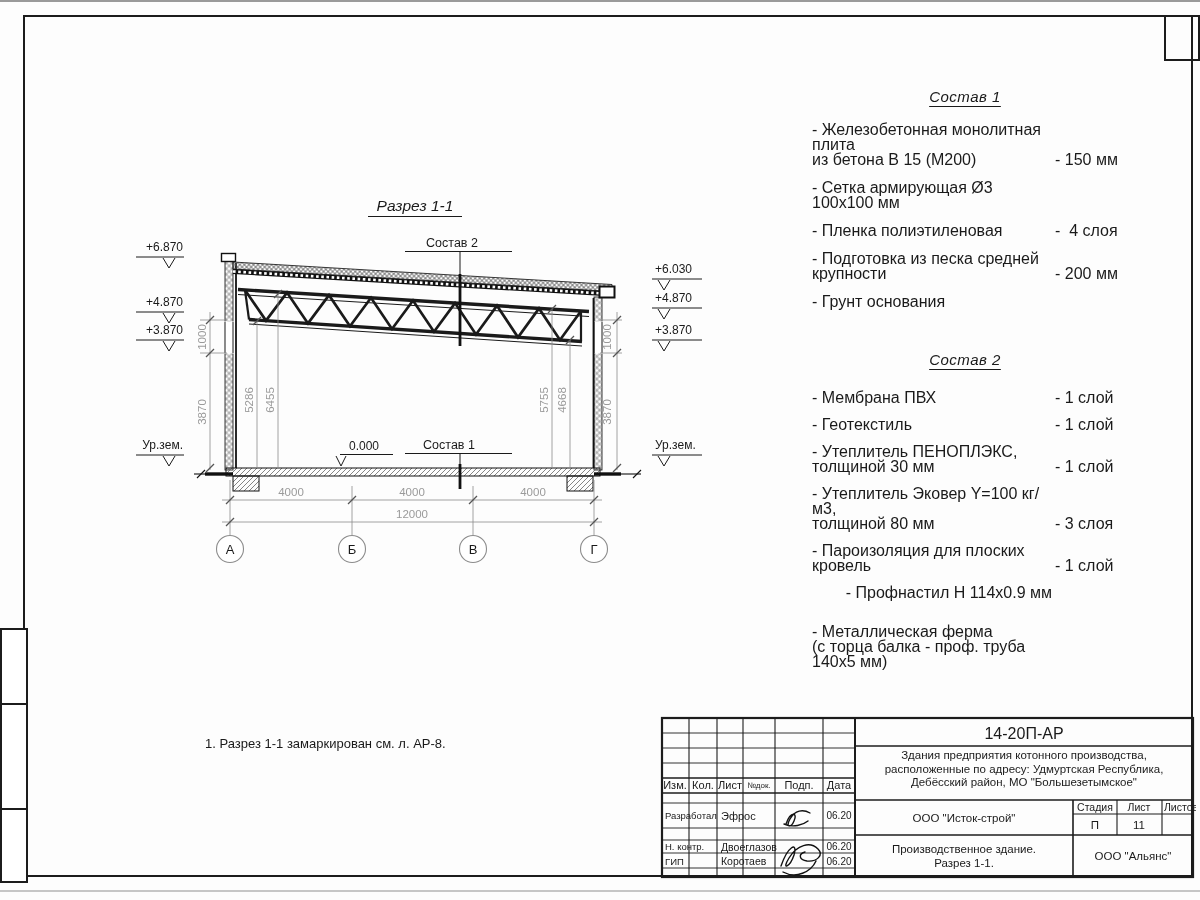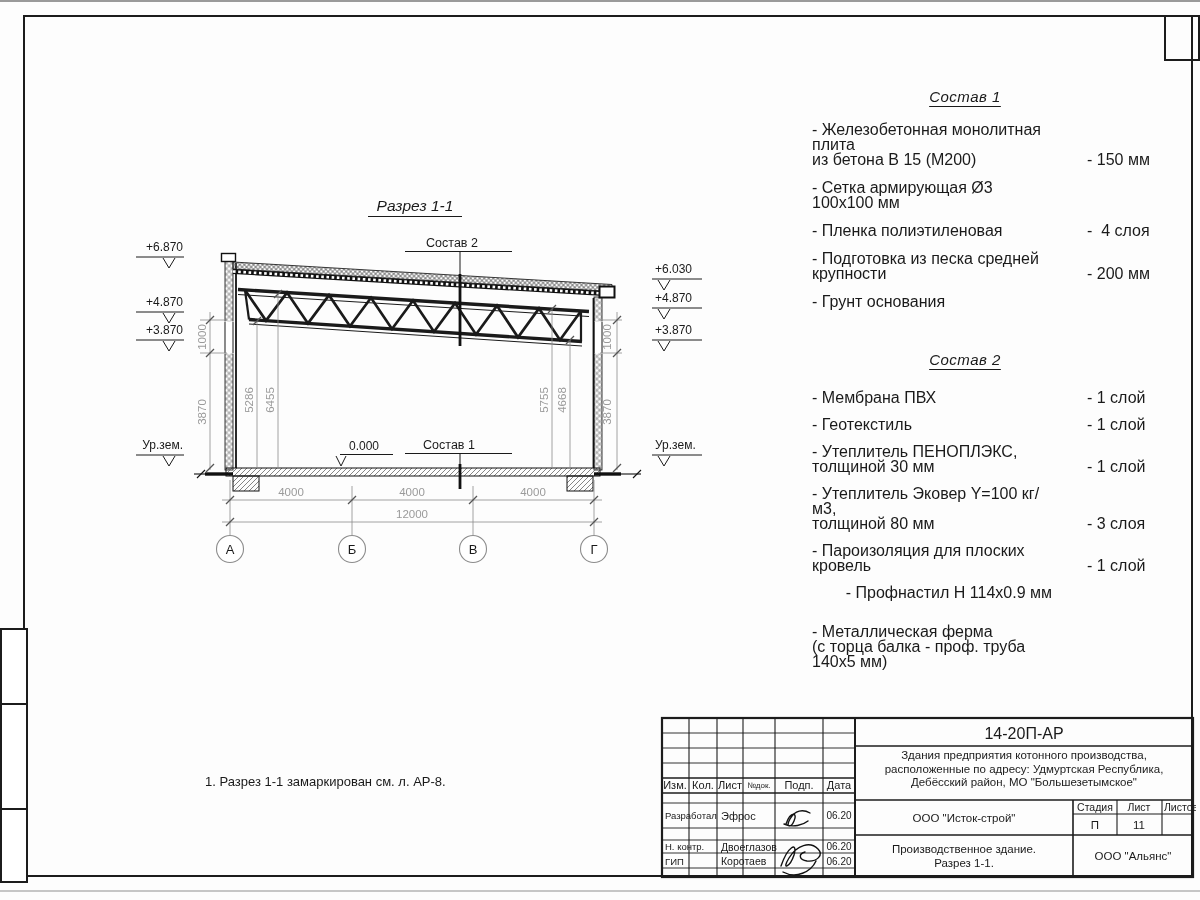--- a/index.html
+++ b/index.html
@@ -9,21 +9,21 @@
   .paper-top{left:0;top:0;width:1200px;height:2px;background:#9a9a9a;}
   .paper-bottom{left:0;top:890px;width:1200px;height:2px;background:#c6c6c6;}
   .frame{left:23px;top:15px;width:1166px;height:858px;border:2px solid #1c1c1c;}
   .tr-box{left:1164px;top:15px;width:32px;height:42px;border:2px solid #1c1c1c;}
   .edge-cell{border:2px solid #1c1c1c;background:#fff;}
   .list-heading{font-style:italic;font-size:15px;text-align:center;
     text-decoration:underline;text-underline-offset:4px;letter-spacing:.5px;}
   .comp-list{width:336px;}
   .comp-item{position:relative;margin-bottom:13px;font-size:16px;line-height:15px;}
   .item-name{white-space:pre-line;max-width:240px;}
-  .item-value{position:absolute;left:243px;bottom:0;white-space:pre;margin-left:32px;}
+  .item-value{position:absolute;left:243px;bottom:0;white-space:pre;}
   .note{font-size:13px;}
   svg{font-family:"Liberation Sans",sans-serif;}
   svg text{fill:#1a1a1a;}
   .dimtxt{fill:#9a9a9a;font-size:11.5px;}
   .dimline{stroke:#8c8c8c;stroke-width:0.8;}
   .tick{stroke:#555;stroke-width:1.3;}
   .lvl{font-size:12px;}
   .thin{stroke:#1a1a1a;stroke-width:1;}
 </style>
 </head>
@@ -272,21 +272,21 @@
     <div class="item-name">- Профнастил Н 114x0.9 мм</div>
     <div class="item-value"></div>
   </div>
   <div class="comp-item">
     <div class="item-name">- Металлическая ферма
 (с торца балка - проф. труба 140x5 мм)</div>
     <div class="item-value"></div>
   </div>
 </div>
 
-<div class="abs note" style="left:205px;top:736px;margin-top:38px;">1. Разрез 1-1 замаркирован см. л. АР-8.</div>
+<div class="abs note" style="left:205px;top:736px;">1. Разрез 1-1 замаркирован см. л. АР-8.</div>
 
 <svg class="abs" style="left:660px;top:716px;" width="536" height="164" viewBox="660 716 536 164">
   <g stroke="#1c1c1c" fill="none">
     <rect x="662" y="718" width="531" height="159" stroke-width="2.2"></rect>
 
     <line x1="689" y1="718" x2="689" y2="877" stroke-width="1.1"></line>
     <line x1="717" y1="718" x2="717" y2="877" stroke-width="1.1"></line>
     <line x1="743" y1="718" x2="743" y2="877" stroke-width="1.1"></line>
     <line x1="775" y1="718" x2="775" y2="877" stroke-width="1.1"></line>
     <line x1="823" y1="718" x2="823" y2="877" stroke-width="1.1"></line>

